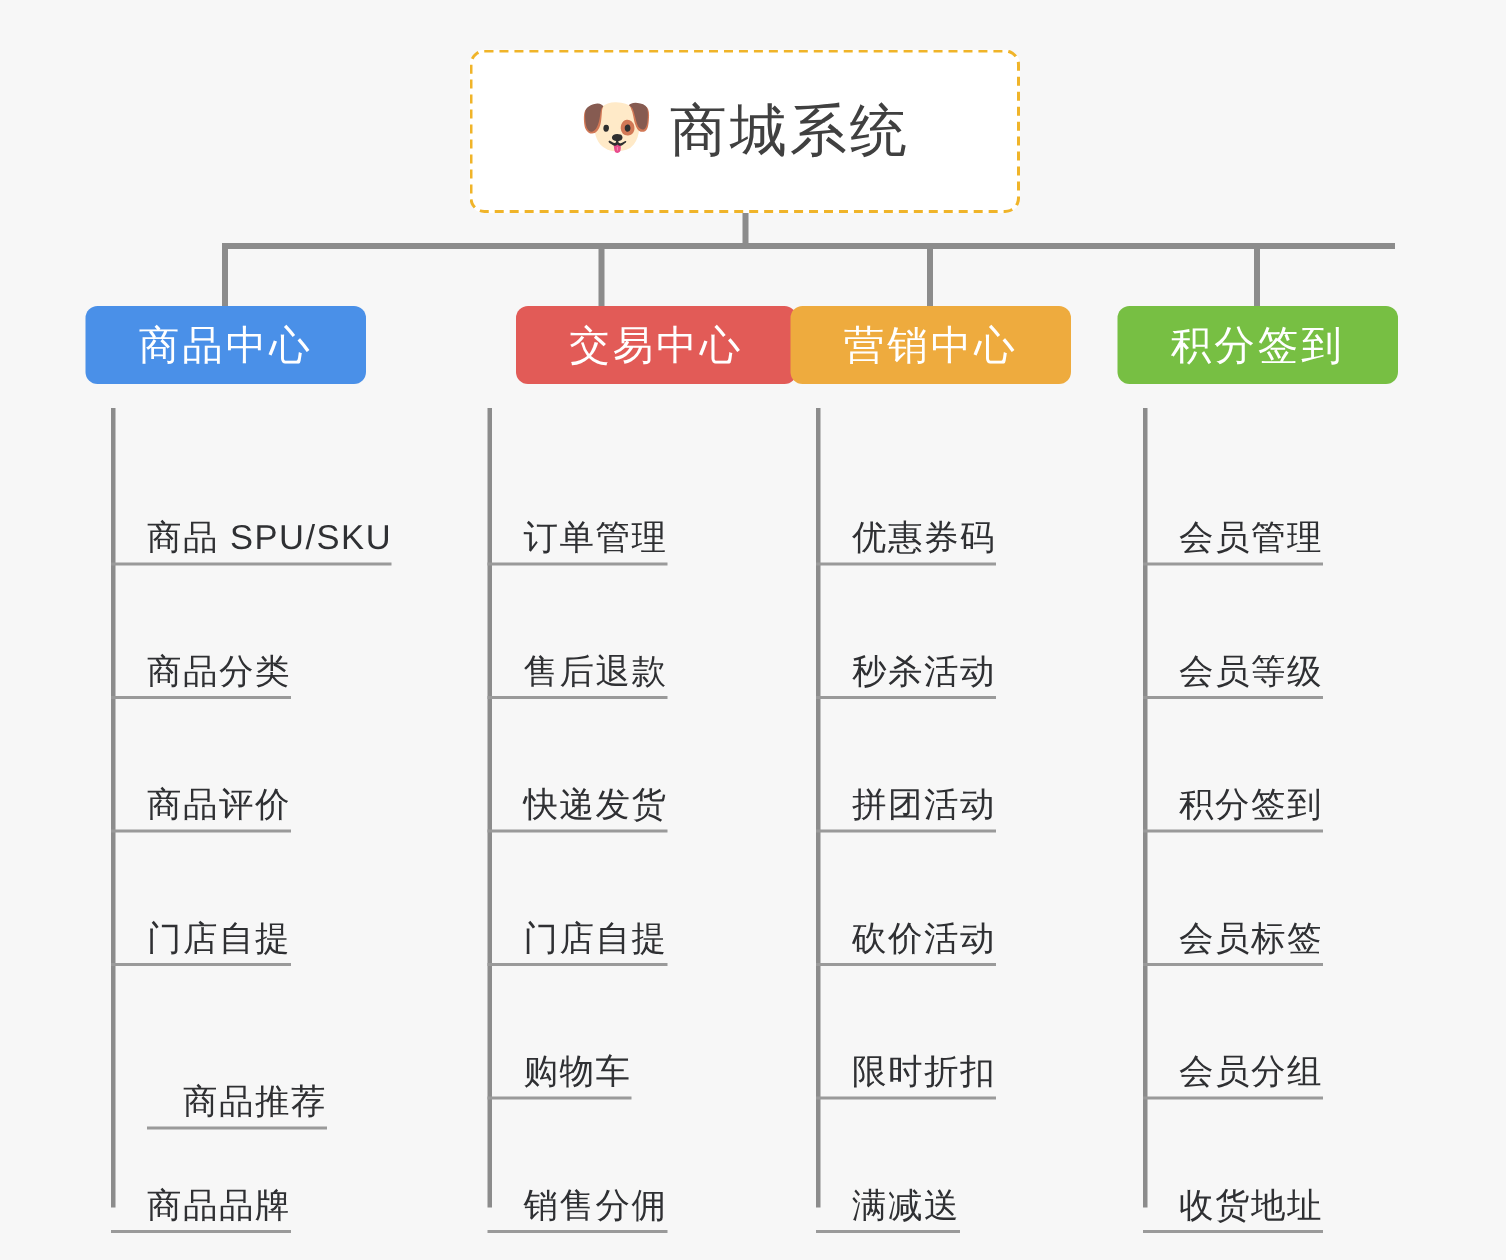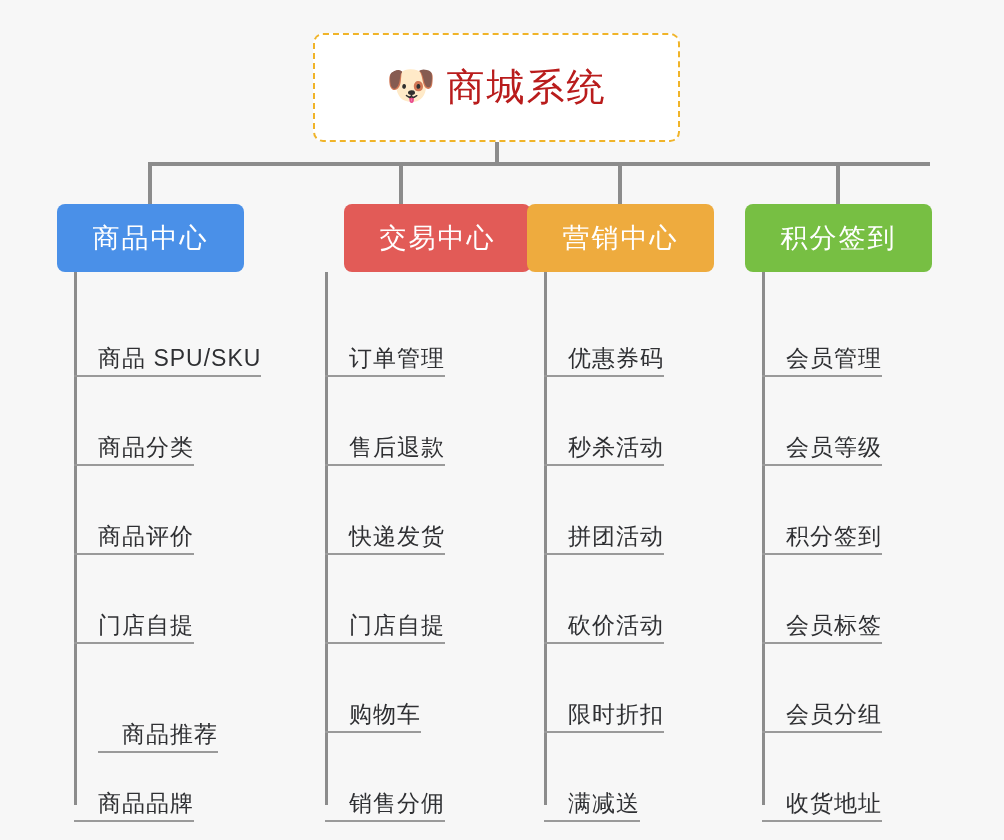--- a/index.html
+++ b/index.html
@@ -39,21 +39,21 @@
   }
   .root-emoji {
     font-size: 40px;
     line-height: 1;
     width: 46px;
     height: 46px;
     display: block;
   }
   .root-title {
     font-size: 38px;
-    color: #b91c1c;
+    color: #404040;
     letter-spacing: 2px;
     white-space: nowrap;
   }
 
   
   .conn {
     position: absolute;
     background: #8c8c8c;
   }
   .conn-v-root {
@@ -75,21 +75,21 @@
   }
 
   
   .branch {
     position: absolute;
     top: 204px;
   }
   .branch-head {
     position: relative;
     width: 187px;
-    height: 68px;
+    height: 52px;
     box-sizing: border-box;
     border-radius: 8px;
     display: flex;
     align-items: center;
     justify-content: center;
   }
   .branch-head-label {
     color: #ffffff;
     font-size: 27px;
     letter-spacing: 2px;

